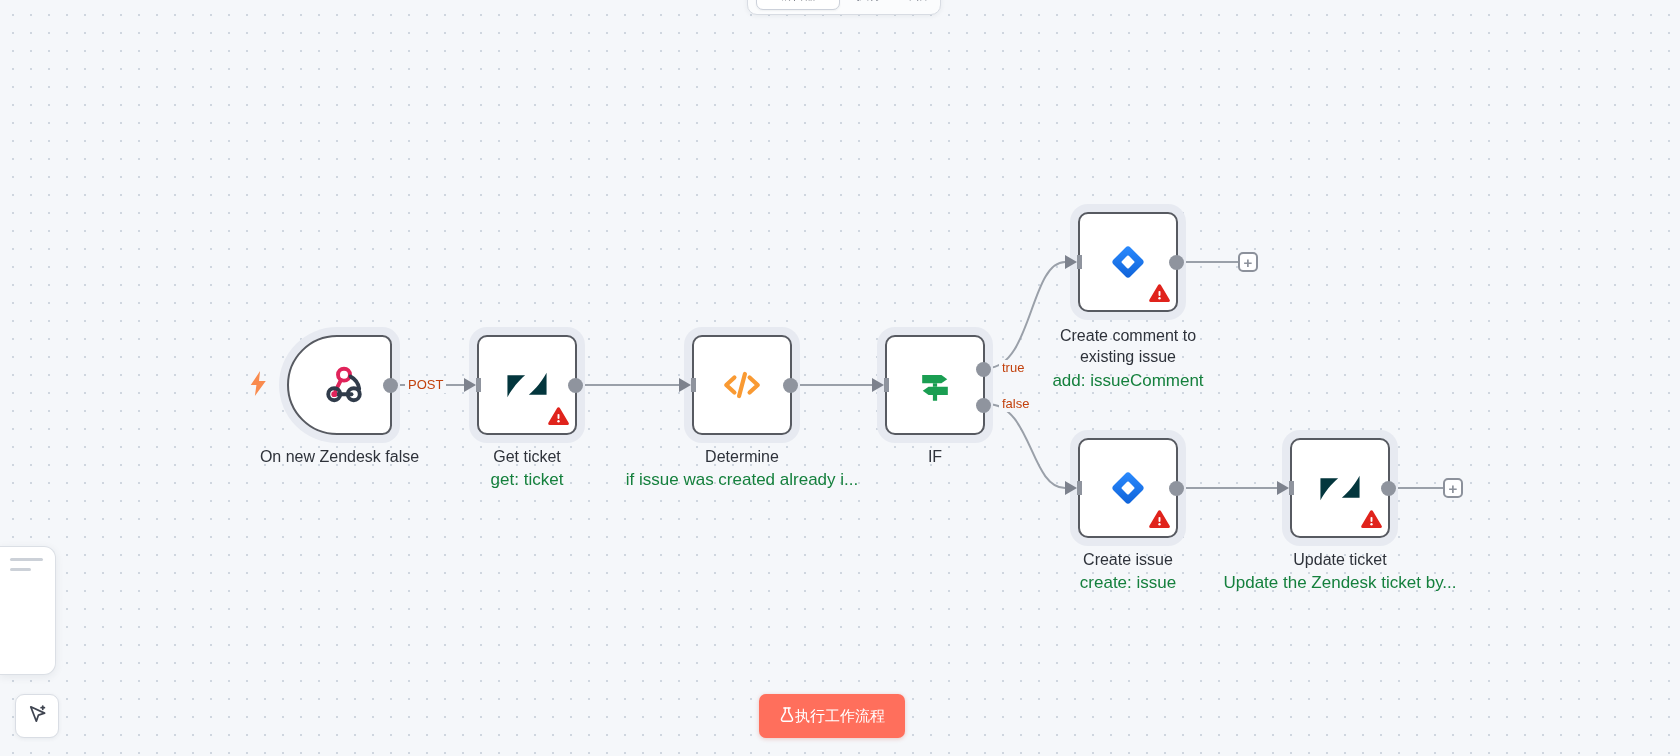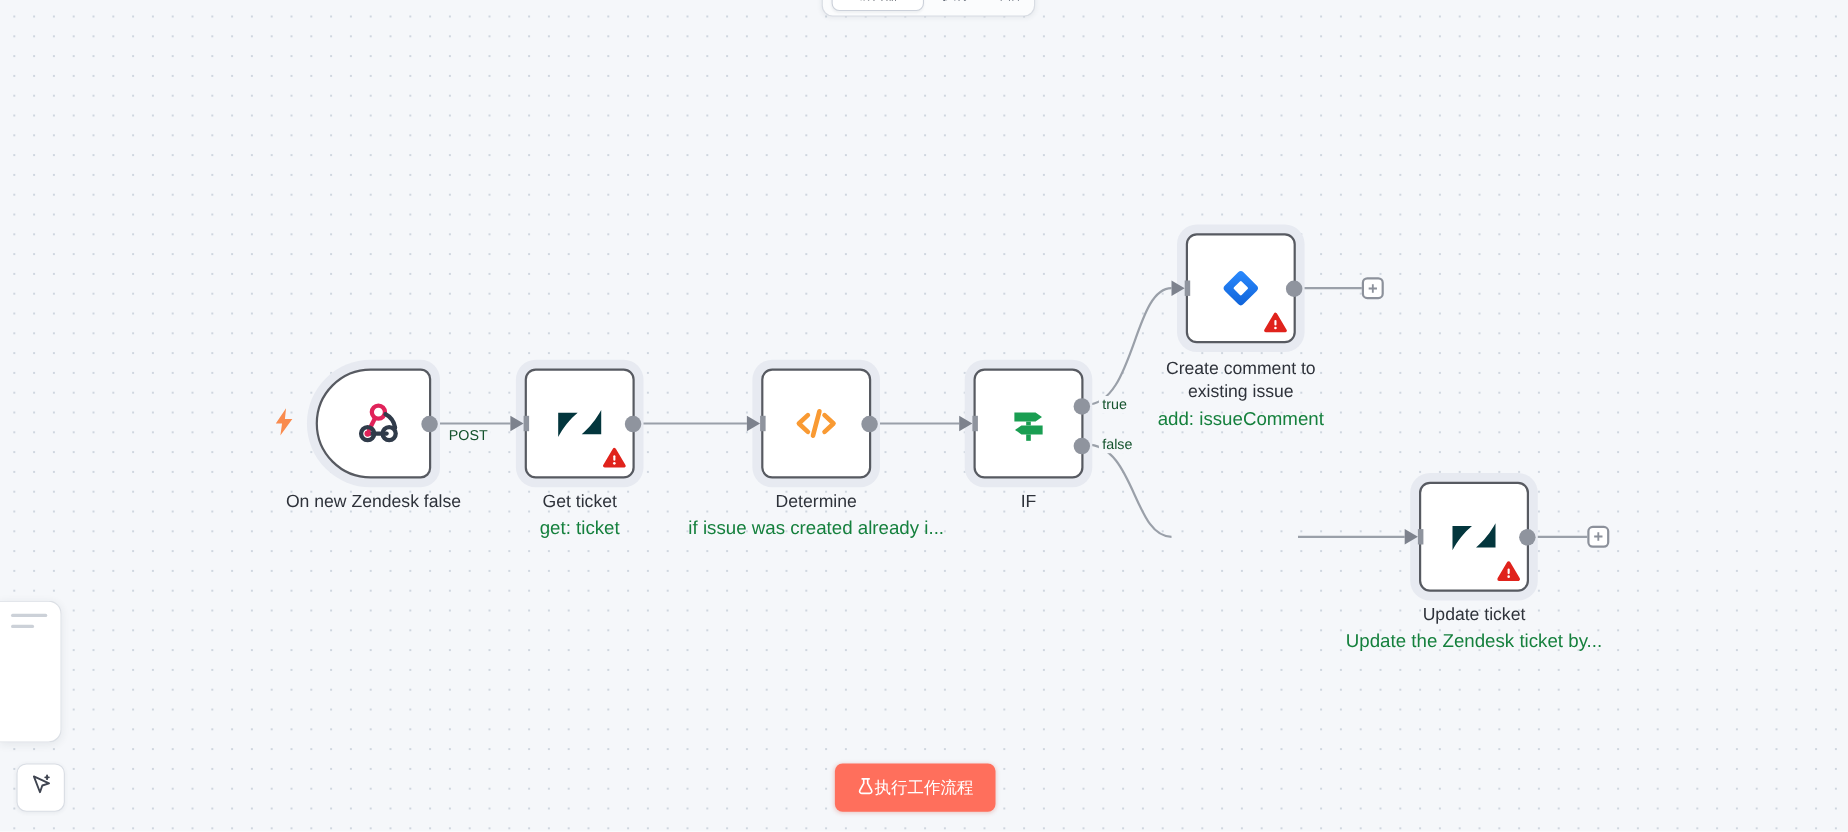--- a/index.html
+++ b/index.html
@@ -63,21 +63,21 @@
 
   .caption {
     position:absolute; top:111px; left:50%; transform:translateX(-50%);
     text-align:center; z-index:11;
   }
   .node-title { font-size:16px; color:#2e323a; white-space:nowrap; }
   .node-title.wrap { white-space:normal; width:172px; line-height:1.32; }
   .node-sub { font-size:17px; color:#15803d; white-space:nowrap; margin-top:4px; }
 
   .wire-label {
-    position:absolute; z-index:5; font-size:13px; color:#14532d;
+    position:absolute; z-index:5; font-size:13px; color:#c2410c;
     background:#f5f7fa; padding:0 3px; line-height:16px;
   }
 
   .plus-btn {
     position:absolute; width:20px; height:20px; background:#fff;
     border:2px solid #8c919b; border-radius:5px; z-index:12;
     display:flex; align-items:center; justify-content:center;
     font-size:15px; font-weight:bold; color:#8c919b; line-height:1; cursor:pointer;
   }
 
@@ -147,21 +147,21 @@
         <circle cx="28.5" cy="28" r="5.2" stroke="#303B4A" stroke-width="3.4"></circle>
         <path d="M13.5 28 H26.5" stroke="#303B4A" stroke-width="3.4"></path>
         <circle cx="11.5" cy="28" r="2.5" fill="#E0235A"></circle>
       </svg>
     </div>
     <div class="out-dot mid"></div>
     <div class="caption">
       <div class="node-title">On new Zendesk false</div>
     </div>
   </div>
-  <div class="wire-label" style="left:405px; top:377px;margin-top:11px;">POST</div>
+  <div class="wire-label" style="left:405px; top:377px;">POST</div>
 
   <div class="node" style="left:692px; top:335px;">
     <div class="in-arrow"></div>
     <div class="in-conn"></div>
     <div class="node-icon">
       <svg width="42" height="42" viewBox="0 0 36 36" fill="none" stroke="#F99A33" stroke-width="3.6" stroke-linecap="round" stroke-linejoin="round">
         <path d="M11.5 11.5 L4.5 18 L11.5 24.5"></path>
         <path d="M24.5 11.5 L31.5 18 L24.5 24.5"></path>
         <path d="M20.5 8.5 L15.5 27.5"></path>
       </svg>
@@ -241,39 +241,61 @@
     <div class="out-dot mid"></div>
     <div class="caption">
       <div class="node-title wrap">Create comment to existing issue</div>
       <div class="node-sub">add: issueComment</div>
     </div>
   </div>
   <div class="plus-btn" style="left:1238px; top:252px;">
     <span>+</span>
   </div>
 
-
-  <div class="node" style="left:1290px; top:438px;">
-    <div class="in-arrow"></div>
-    <div class="in-conn"></div>
-    <div class="node-icon">
-      <svg width="44" height="32" viewBox="0 0 36 26">
-        <path d="M2 5 H16.5 C11 9.5 5.5 16.5 2 23 Z" fill="#03363D"></path>
-        <path d="M34 21 H19.5 C25 16.5 30.5 9.5 34 3 Z" fill="#03363D"></path>
+  <div class="node" style="left:1078px; top:438px;">
+    <div class="in-arrow"></div>
+    <div class="in-conn"></div>
+    <div class="node-icon">
+      <svg width="46" height="46" viewBox="0 0 40 40">
+        <rect x="9.6" y="9.6" width="20.8" height="20.8" rx="3" transform="rotate(45 20 20)" fill="url(#jg1)"></rect>
+        <rect x="15.7" y="15.7" width="8.6" height="8.6" rx="1" transform="rotate(45 20 20)" fill="#fff"></rect>
       </svg>
     </div>
     <div class="warn">
       <svg width="21" height="21" viewBox="0 0 24 24">
         <path d="M12 3.2 L22 20 H2 Z" fill="#E0231C" stroke="#E0231C" stroke-width="3.6" stroke-linejoin="round"></path>
         <rect x="10.9" y="9" width="2.2" height="5.8" rx="1.1" fill="#fff"></rect>
         <circle cx="12" cy="17.4" r="1.35" fill="#fff"></circle>
       </svg>
     </div>
     <div class="out-dot mid"></div>
     <div class="caption">
+      <div class="node-title">Create issue</div>
+      <div class="node-sub">create: issue</div>
+    </div>
+  </div>
+
+  <div class="node" style="left:1290px; top:438px;">
+    <div class="in-arrow"></div>
+    <div class="in-conn"></div>
+    <div class="node-icon">
+      <svg width="44" height="32" viewBox="0 0 36 26">
+        <path d="M2 5 H16.5 C11 9.5 5.5 16.5 2 23 Z" fill="#03363D"></path>
+        <path d="M34 21 H19.5 C25 16.5 30.5 9.5 34 3 Z" fill="#03363D"></path>
+      </svg>
+    </div>
+    <div class="warn">
+      <svg width="21" height="21" viewBox="0 0 24 24">
+        <path d="M12 3.2 L22 20 H2 Z" fill="#E0231C" stroke="#E0231C" stroke-width="3.6" stroke-linejoin="round"></path>
+        <rect x="10.9" y="9" width="2.2" height="5.8" rx="1.1" fill="#fff"></rect>
+        <circle cx="12" cy="17.4" r="1.35" fill="#fff"></circle>
+      </svg>
+    </div>
+    <div class="out-dot mid"></div>
+    <div class="caption">
       <div class="node-title">Update ticket</div>
       <div class="node-sub">Update the Zendesk ticket by...</div>
     </div>
   </div>
   <div class="plus-btn" style="left:1443px; top:478px;">
     <span>+</span>
   </div>
 
   <div class="side-panel">
     <div class="bar b1"></div>

